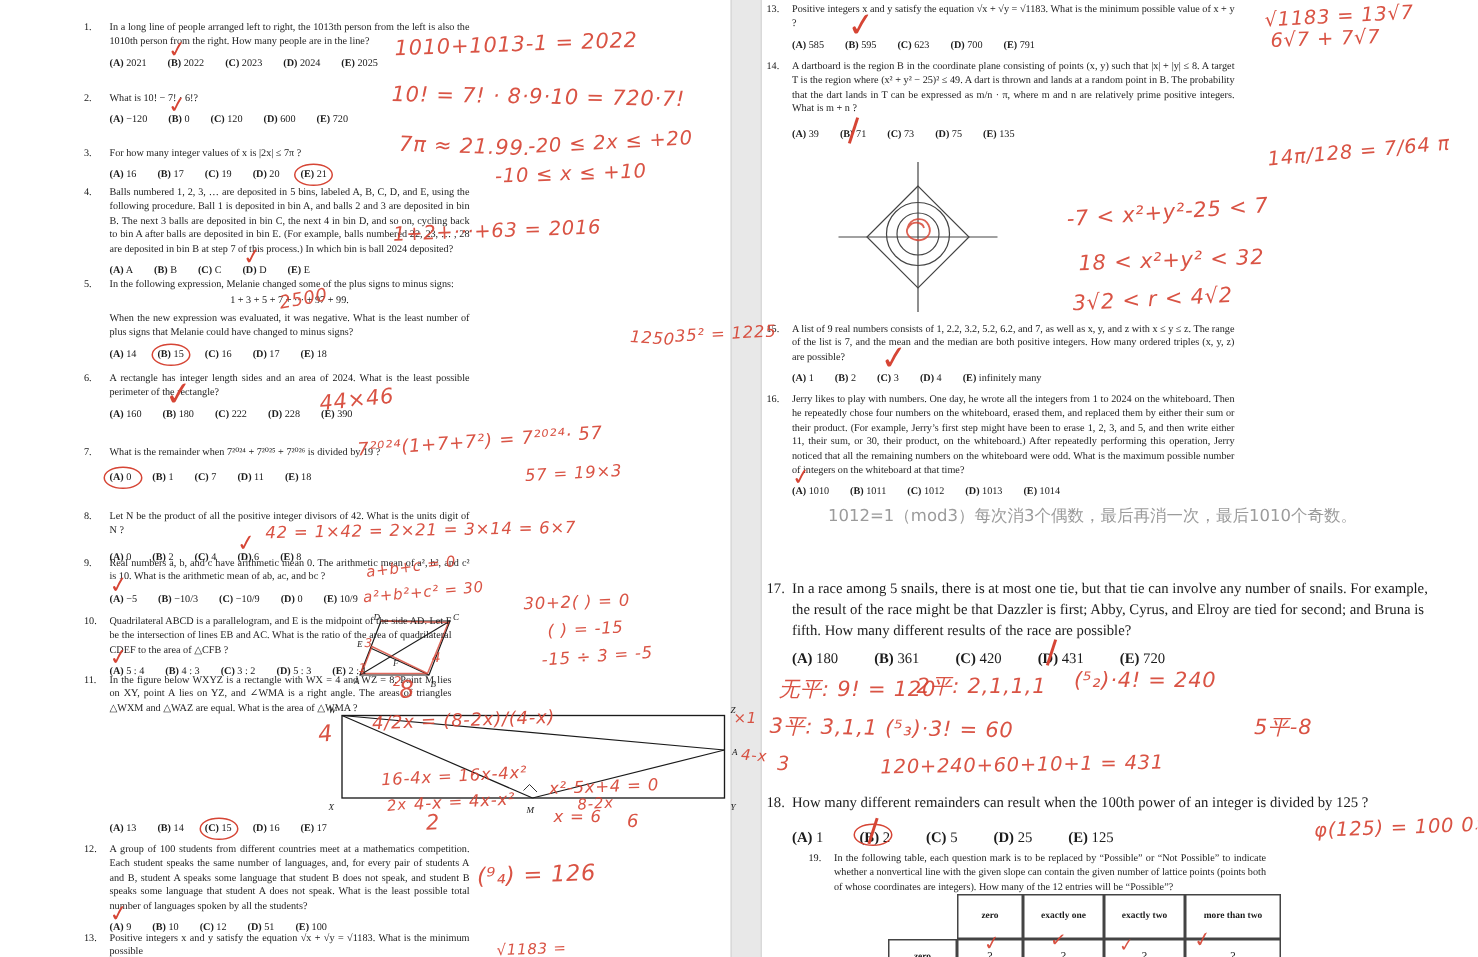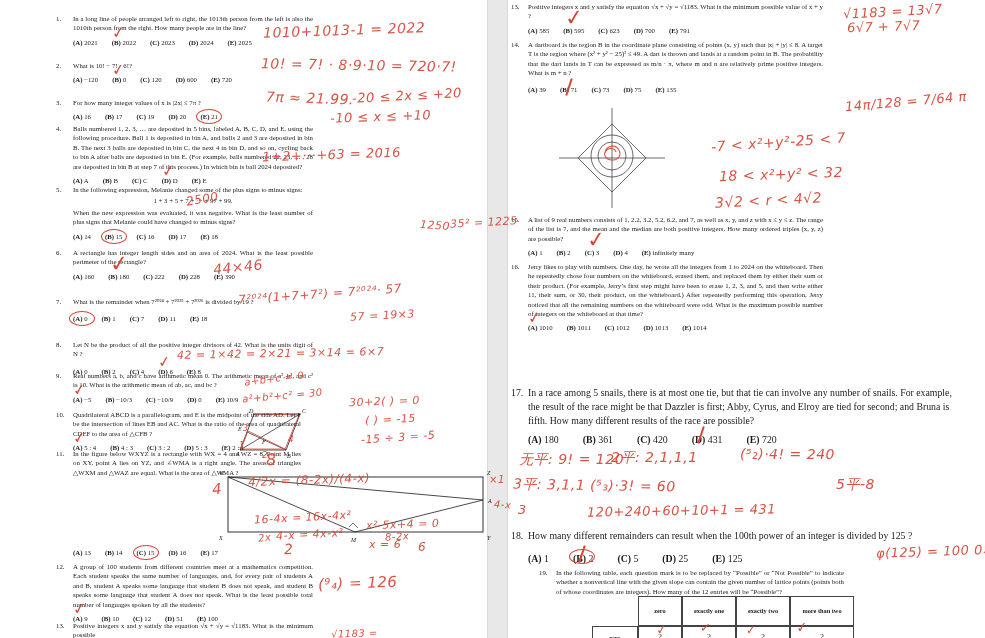--- a/index.html
+++ b/index.html
@@ -70,20 +70,21 @@
 
   <svg style="left:553px;top:100px;" width="120" height="112" viewBox="0 0 120 112">
     <line x1="59" y1="8" x2="59" y2="108" stroke="#444" stroke-width="0.8"></line>
     <line x1="6" y1="58" x2="112" y2="58" stroke="#444" stroke-width="0.8"></line>
     <polygon points="59,24 25,58 59,92 93,58" fill="none" stroke="#444" stroke-width="0.8"></polygon>
     <circle cx="59" cy="56" r="21" fill="none" stroke="#444" stroke-width="0.8"></circle>
     <circle cx="59" cy="56" r="14" fill="none" stroke="#444" stroke-width="0.8"></circle>
     <path d="M52,52 c2,-7 11,-8 14,-2 c3,6 -2,11 -8,10 c-6,-1 -8,-6 -5,-9 c3,-4 9,-3 10,1" fill="none" stroke="#d64535" stroke-width="1.2" opacity="0.85"></path>
   </svg>
 
+  <div class="graynote">1012=1（mod3）每次消3个偶数，最后再消一次，最后1010个奇数。</div>
 
   <div id="tbl19" style="position:absolute;left:592px;top:596px;width:270px;height:60px;">
       <div class="tcell" style="left: 46px; top: 0px; width: 44px; height: 30px;">zero</div>
       <div class="tcell" style="left: 90px; top: 0px; width: 54px; height: 30px;">exactly one</div>
       <div class="tcell" style="left: 144px; top: 0px; width: 54px; height: 30px;">exactly two</div>
       <div class="tcell" style="left: 198px; top: 0px; width: 64px; height: 30px;">more than two</div>
       <div class="tcell" style="left: 0px; top: 30px; width: 46px; height: 24px;">zero</div>
       <div class="tcell tq" style="left: 46px; top: 30px; width: 44px; height: 24px;">?</div>
       <div class="tcell tq" style="left: 90px; top: 30px; width: 54px; height: 24px;">?</div>
       <div class="tcell tq" style="left: 144px; top: 30px; width: 54px; height: 24px;">?</div>
@@ -148,21 +149,21 @@
     <span class="hand" style="left: 318px; top: 574px; font-size: 15px; transform: rotate(-2deg);">(⁹₄) = 126</span>
     <span class="hand" style="left: 331px; top: 628px; font-size: 10px; transform: rotate(-2deg);">√1183 =</span>
     <span class="hand" style="left: 843px; top: 4px; font-size: 13px; transform: rotate(-3deg);">√1183 = 13√7</span>
     <span class="hand" style="left: 847px; top: 19px; font-size: 13px; transform: rotate(-2deg);">6√7 + 7√7</span>
     <span class="hand" style="left: 845px; top: 94px; font-size: 13px; transform: rotate(-5deg);">14π/128 = 7/64 π</span>
     <span class="hand" style="left: 711px; top: 134px; font-size: 14px; transform: rotate(-4deg);">-7 &lt; x²+y²-25 &lt; 7</span>
     <span class="hand" style="left: 719px; top: 166px; font-size: 14px; transform: rotate(-2deg);">18 &lt; x²+y² &lt; 32</span>
     <span class="hand" style="left: 715px; top: 192px; font-size: 14px; transform: rotate(-3deg);">3√2 &lt; r &lt; 4√2</span>
     <span class="hand" style="left: 519px; top: 451px; font-size: 14px; transform: rotate(0deg);">无平: 9! = 120</span>
     <span class="hand" style="left: 611px; top: 449px; font-size: 14px; transform: rotate(0deg);">2平: 2,1,1,1</span>
-    <span class="hand" style="left: 740px; top: 446px; font-size: 14px; transform: rotate(0deg);">(⁵₂)·4! = 240</span>
+    <span class="hand" style="left: 716px; top: 446px; font-size: 14px; transform: rotate(0deg);">(⁵₂)·4! = 240</span>
     <span class="hand" style="left: 513px; top: 477px; font-size: 14px; transform: rotate(1deg);">3平: 3,1,1  (⁵₃)·3! = 60</span>
     <span class="hand" style="left: 836px; top: 476px; font-size: 14px; transform: rotate(0deg);">5平-8</span>
     <span class="hand" style="left: 587px; top: 503px; font-size: 13px; transform: rotate(-1deg);">120+240+60+10+1 = 431</span>
     <span class="hand" style="left: 876px; top: 542px; font-size: 13px; transform: rotate(-2deg);">φ(125) = 100   0和1两种.</span>
     <span class="hand" style="left: 656px; top: 622px; font-size: 13px; transform: rotate(-8deg);">✓</span>
     <span class="hand" style="left: 700px; top: 620px; font-size: 13px; transform: rotate(6deg);">✓</span>
     <span class="hand" style="left: 746px; top: 623px; font-size: 12px; transform: rotate(-5deg);">✓</span>
     <span class="hand" style="left: 796px; top: 619px; font-size: 14px; transform: rotate(-10deg);">✓</span>
   </div>
 

